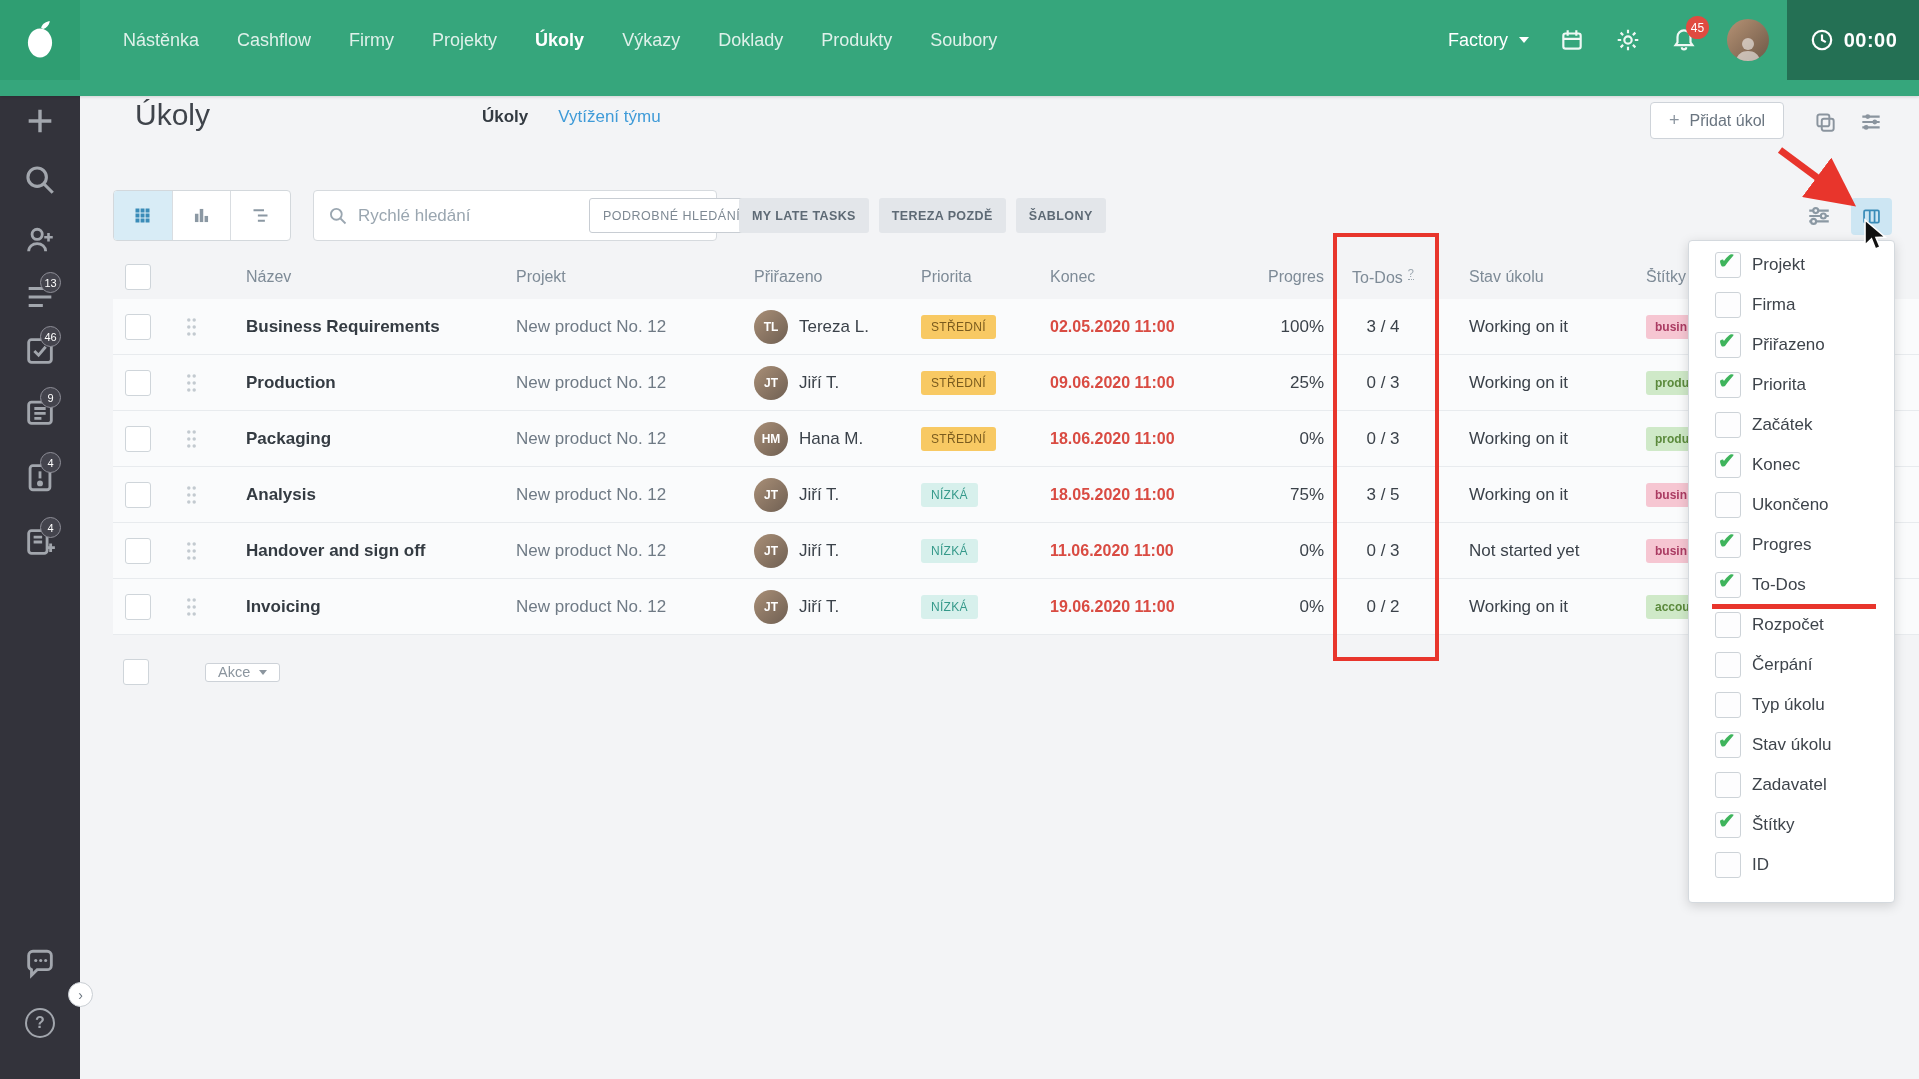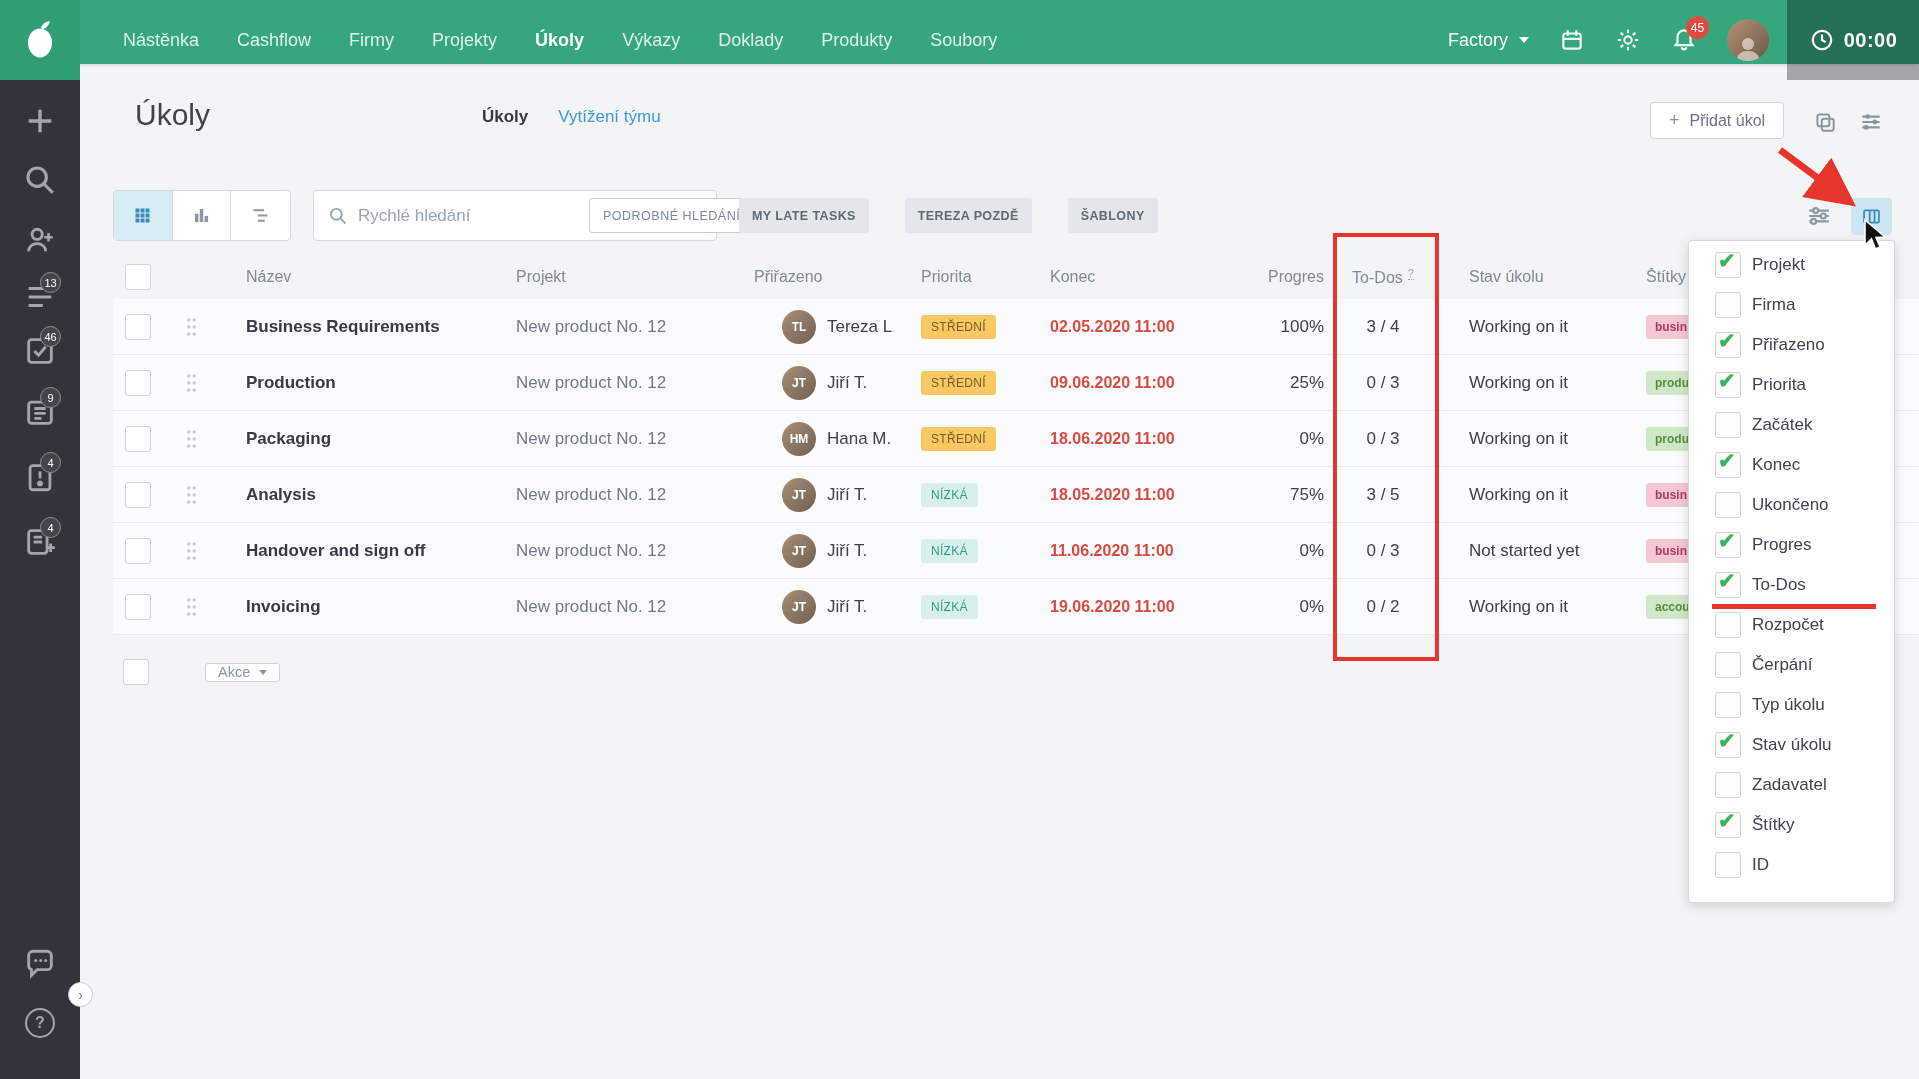--- a/index.html
+++ b/index.html
@@ -1,20 +1,20 @@
 <!DOCTYPE html>
 <html><head>
 <meta charset="utf-8">
 <style>
   * { margin:0; padding:0; box-sizing:border-box; }
   body { font-family:"Liberation Sans",sans-serif; background:#e9eaec; }
   #app { position:relative; width:1919px; height:1079px; background:#f3f4f6; overflow:hidden; }
 
   
-  #navbar { position:absolute; left:0; top:0; width:1919px; height:64px; background:#36a67c; z-index:30; box-shadow:0 1px 3px rgba(0,0,0,.15); }
+  #navbar { position:absolute; left:0; top:0; width:1919px; height:96px; background:#36a67c; z-index:30; box-shadow:0 1px 3px rgba(0,0,0,.15); }
   .logo { position:absolute; left:0; top:0; width:80px; height:80px; background:#2f9e72; display:flex; align-items:center; justify-content:center; cursor:pointer; }
   .nav { position:absolute; left:104px; top:0; height:80px; display:flex; align-items:center; }
   .nav a { display:block; padding:0 19px; font-size:18px; color:rgba(255,255,255,.84); text-decoration:none; cursor:pointer; }
   .nav a.active { color:#fff; font-weight:700; }
   .nav-right { position:absolute; right:150px; top:0; height:80px; display:flex; align-items:center; gap:30px; color:#fff; }
   .workspace { display:flex; align-items:center; gap:11px; font-size:18px; cursor:pointer; }
   .caret { width:0; height:0; border-left:5px solid transparent; border-right:5px solid transparent; border-top:6px solid currentColor; display:inline-block; }
   .tbicon { width:26px; height:26px; color:#ffffff; opacity:.92; cursor:pointer; }
   .bell-wrap { position:relative; cursor:pointer; }
   .bell-badge { position:absolute; top:-9px; right:-12px; min-width:23px; height:23px; padding:0 4px; border-radius:12px; background:#e04b40; color:#fff; font-size:12px; font-weight:400; display:flex; align-items:center; justify-content:center; }
@@ -46,21 +46,21 @@
   .switcher { position:absolute; left:113px; top:190px; width:178px; height:51px; background:#fff; border:1px solid #d3d8dc; border-radius:4px; display:flex; overflow:hidden; }
   .sw-cell { width:59px; height:100%; display:flex; align-items:center; justify-content:center; color:#8b98a3; border-right:1px solid #d9dde1; cursor:pointer; }
   .sw-cell:last-child { border-right:none; }
   .sw-cell.active { background:#d8ecf6; color:#3a8cb8; }
   .sw-cell svg { width:21px; height:21px; }
   .search-box { position:absolute; left:313px; top:190px; width:404px; height:51px; background:#fff; border:1px solid #d6dade; border-radius:4px; display:flex; align-items:center; padding:0 8px 0 14px; }
   .search-box svg { width:20px; height:20px; color:#9aa6b0; flex:0 0 auto; }
   .search-box input { flex:1; border:none; outline:none; font-size:17px; color:#3c434b; padding:0 10px; font-family:"Liberation Sans",sans-serif; background:transparent; }
   .search-box input::placeholder { color:#9aa6b0; }
   .detail-btn { height:35px; padding:0 13px; border:1px solid #c8cdd3; border-radius:3px; background:#fff; font-size:12.5px; letter-spacing:.5px; color:#7e8993; display:flex; align-items:center; cursor:pointer; white-space:nowrap; }
-  .chips { position:absolute; left:739px; top:198px; display:flex; gap:36px; }
+  .chips { position:absolute; left:739px; top:198px; display:flex; gap:10px; }
   .chip { height:35px; padding:0 13px; background:#e3e6ea; border-radius:3px; font-size:12.5px; font-weight:700; letter-spacing:.4px; color:#5e6a75; display:flex; align-items:center; cursor:pointer; }
   .tb-sliders { position:absolute; left:1806px; top:203px; width:26px; height:26px; color:#8b98a3; cursor:pointer; }
   .col-btn { position:absolute; left:1851px; top:198px; width:41px; height:37px; background:#cde6f3; border-radius:4px; display:flex; align-items:center; justify-content:center; color:#3a8cb8; cursor:pointer; }
   .col-btn svg { width:21px; height:21px; }
 
   
   .table { position:absolute; left:0; top:255px; right:0; }
   .thead, .trow { display:grid; grid-template-columns:50px 56px 270px 238px 167px 129px 190px 111px 118px 177px 1fr; align-items:center; margin-left:113px; }
   .thead { height:44px; font-size:16px; color:#7e8b97; }
   .trow { height:56px; background:#fafbfc; border-bottom:1px solid #e8ebee; }
@@ -69,21 +69,21 @@
   .c-check, .c-drag { padding-left:0; display:flex; align-items:center; justify-content:center; }
   .c-prog { text-align:right; padding-left:0; font-size:17px; color:#3b424a; }
   .c-todo { text-align:center; padding-left:0; font-size:17px; color:#3b424a; }
   .c-name { font-size:17px; font-weight:700; color:#343b42; cursor:pointer; }
   .c-proj { font-size:17px; color:#6f7a85; cursor:pointer; }
   .c-assign { display:flex; align-items:center; gap:11px; font-size:17px; color:#3b424a; }
   .c-end { font-size:16px; font-weight:700; color:#d94b42; }
   .c-status { font-size:17px; color:#3b424a; }
   .cbx { width:26px; height:26px; background:#fff; border:1px solid #cfd5da; border-radius:3px; display:inline-block; cursor:pointer; }
   .dots { width:13px; height:22px; color:#c3cad0; cursor:grab; }
-  .avatar { width:34px; height:34px; border-radius:50%; background:linear-gradient(135deg,#a98f77,#6f5f52); color:#fff; font-size:12px; font-weight:700; display:flex; align-items:center; justify-content:center; flex:0 0 auto;margin-left:28px; }
+  .avatar { width:34px; height:34px; border-radius:50%; background:linear-gradient(135deg,#a98f77,#6f5f52); color:#fff; font-size:12px; font-weight:700; display:flex; align-items:center; justify-content:center; flex:0 0 auto; }
   .pbadge { display:inline-block; padding:5px 10px; border-radius:3px; font-size:12px; font-weight:400; letter-spacing:.3px; }
   .pbadge.medium { background:#f8c963; color:#7a5b1e; }
   .pbadge.low { background:#d7f0ec; color:#35998a; }
   .tag { display:inline-block; padding:5px 9px; border-radius:3px; font-size:12px; font-weight:700; }
   .tag.pink { background:#f6c6d2; color:#aa3b62; }
   .tag.green { background:#cfe9c8; color:#5b8a3c; }
   .sup-q { font-size:11px; color:#9aa5ae; vertical-align:super; margin-left:5px; border-bottom:1px dotted #9aa5ae; cursor:help; }
   .tfoot { position:absolute; left:123px; top:659px; display:flex; align-items:center; gap:56px; }
   .akce-btn { height:19px; padding:0 12px; background:#fff; border:1px solid #cdd2d8; border-radius:3px; display:flex; align-items:center; gap:9px; font-size:14.5px; color:#8b959e; cursor:pointer; }
   .akce-btn .caret { border-top-color:#8b959e; border-left-width:4px; border-right-width:4px; border-top-width:5px; }

